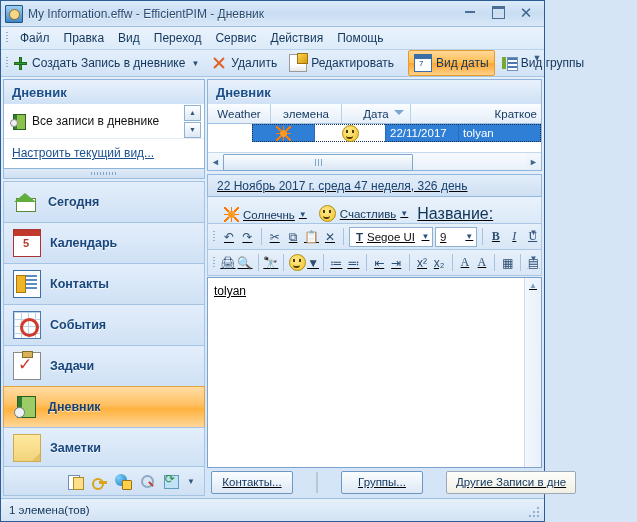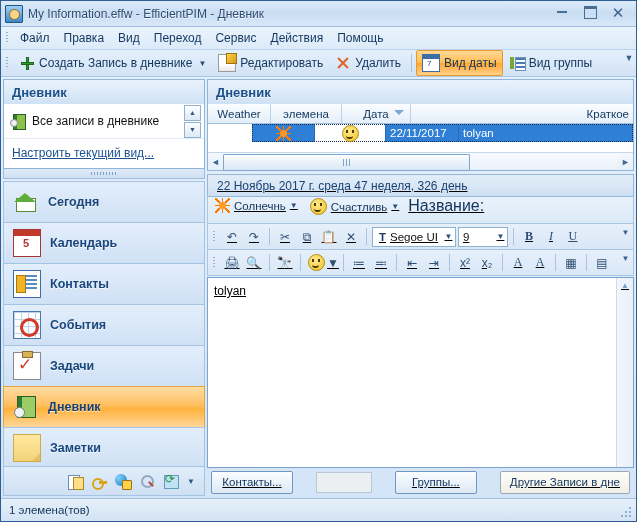--- a/index.html
+++ b/index.html
@@ -4,21 +4,21 @@
 <style>
   html,body{margin:0;padding:0;}
   body{
     width:637px;height:522px;overflow:hidden;
     font-family:"Liberation Sans","DejaVu Sans",sans-serif;
     font-size:12px;
     background:#d6e5f5;
     -webkit-font-smoothing:none;
   }
   .app{
-    position:relative;width:637px;height:522px;box-sizing:border-box;
+    position:relative;width:545px;height:522px;box-sizing:border-box;
     border:1px solid #2e5d93;
     background:linear-gradient(180deg,#e8f1fb 0%,#d3e4f7 100%);
     display:flex;flex-direction:column;
   }
 
   
   .titlebar{
     height:25px;flex:0 0 25px;display:flex;align-items:center;
     background:linear-gradient(180deg,#dcebfa 0%,#c9ddf2 50%,#d8e8f8 100%);
     border-bottom:1px solid #9ebfe0;
@@ -211,21 +211,21 @@
   .sb-thumb:after{content:"";position:absolute;left:50%;top:4px;margin-left:-3px;width:7px;height:7px;
     background:repeating-linear-gradient(90deg,#7fa4c9 0 1px,transparent 1px 3px);}
 
   
   .detail{flex:1 1 auto;display:flex;flex-direction:column;min-height:0;margin-top:3px;text-decoration:underline;}
   .datebar{
     height:21px;flex:0 0 21px;display:flex;align-items:center;padding-left:9px;
     background:linear-gradient(180deg,#e2edf9,#cfe0f3);border:1px solid #93b8db;
     color:#1b4270;font-size:12px;
   }
-  .metarow{height:26px;flex:0 0 26px;display:flex;align-items:flex-start;gap:6px;padding:0 4px;
+  .metarow{height:26px;flex:0 0 26px;display:flex;align-items:flex-end;gap:6px;padding:0 13px;
     background:linear-gradient(180deg,#e9f2fc,#dbe9f7);border:1px solid #a9c6e4;border-top:none;}
   .combo{display:flex;align-items:center;gap:4px;padding:1px 3px;font-size:11.5px;color:#123458;white-space:nowrap;}
   .sun{width:15px;height:15px;position:relative;flex:0 0 15px;}
   .sun:before{content:"";position:absolute;left:4px;top:4px;width:7px;height:7px;border-radius:50%;background:#ff9a1e;}
   .sun:after{content:"";position:absolute;left:0;top:0;width:15px;height:15px;
     background:
       linear-gradient(0deg,transparent 45%,#ff7b00 45% 55%,transparent 55%),
       linear-gradient(90deg,transparent 45%,#ff7b00 45% 55%,transparent 55%),
       linear-gradient(45deg,transparent 46%,#ff7b00 46% 54%,transparent 54%),
       linear-gradient(-45deg,transparent 46%,#ff7b00 46% 54%,transparent 54%);
@@ -314,26 +314,26 @@
   </div>
 
   <div class="toolbar">
     <span class="grip"></span>
     <div class="tbtn">
       <span class="ico ic-plus"></span>
       <span>Создать Запись в дневнике</span>
       <span class="caret">▼</span>
     </div>
     <div class="tbtn">
+      <span class="ico ic-del"></span>
+      <span>Удалить</span>
+    </div>
+    <div class="tbtn">
       <span class="ico ic-edit"></span>
       <span>Редактировать</span>
-    </div>
-    <div class="tbtn">
-      <span class="ico ic-del"></span>
-      <span>Удалить</span>
     </div>
     <span class="tsep"></span>
     <div class="tbtn active">
       <span class="ico ic-date"></span>
       <span>Вид даты</span>
     </div>
     <div class="tbtn">
       <span class="ico ic-group"></span>
       <span>Вид группы</span>
     </div>

